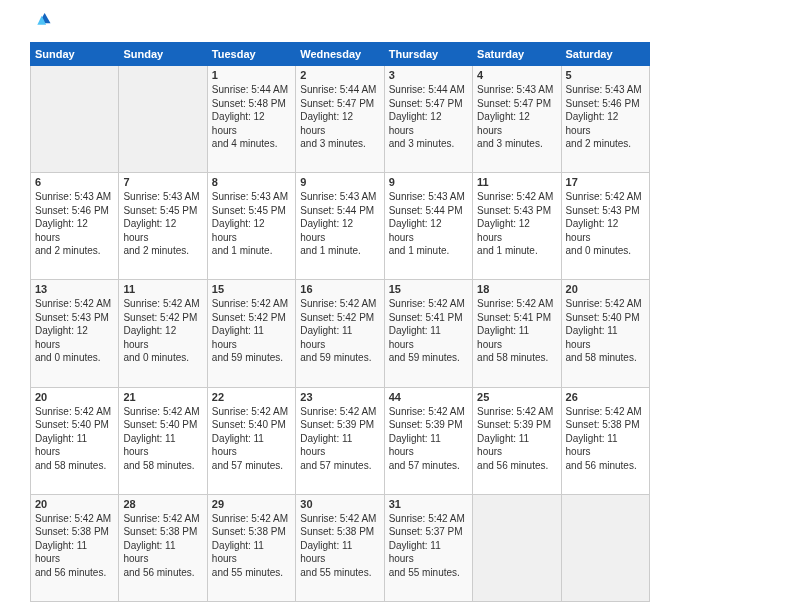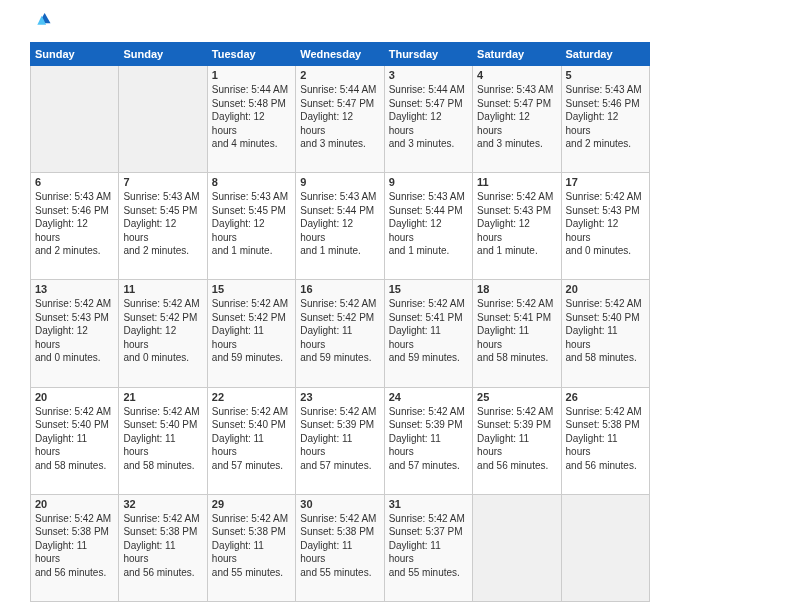--- a/index.html
+++ b/index.html
@@ -296,21 +296,21 @@
 and 57 minutes.</div>
           </td>
           <td>
             <span class="day-number">23</span>
             <div class="day-info" style="white-space: pre-line;">Sunrise: 5:42 AM
 Sunset: 5:39 PM
 Daylight: 11 hours
 and 57 minutes.</div>
           </td>
           <td>
-            <span class="day-number">24</span>
+            <span class="day-number">44</span>
             <div class="day-info" style="white-space: pre-line;">Sunrise: 5:42 AM
 Sunset: 5:39 PM
 Daylight: 11 hours
 and 57 minutes.</div>
           </td>
           <td>
             <span class="day-number">25</span>
             <div class="day-info" style="white-space: pre-line;">Sunrise: 5:42 AM
 Sunset: 5:39 PM
 Daylight: 11 hours
@@ -326,21 +326,21 @@
         </tr>
         <tr>
           <td>
             <span class="day-number">20</span>
             <div class="day-info" style="white-space: pre-line;">Sunrise: 5:42 AM
 Sunset: 5:38 PM
 Daylight: 11 hours
 and 56 minutes.</div>
           </td>
           <td>
-            <span class="day-number">32</span>
+            <span class="day-number">28</span>
             <div class="day-info" style="white-space: pre-line;">Sunrise: 5:42 AM
 Sunset: 5:38 PM
 Daylight: 11 hours
 and 56 minutes.</div>
           </td>
           <td>
             <span class="day-number">29</span>
             <div class="day-info" style="white-space: pre-line;">Sunrise: 5:42 AM
 Sunset: 5:38 PM
 Daylight: 11 hours

